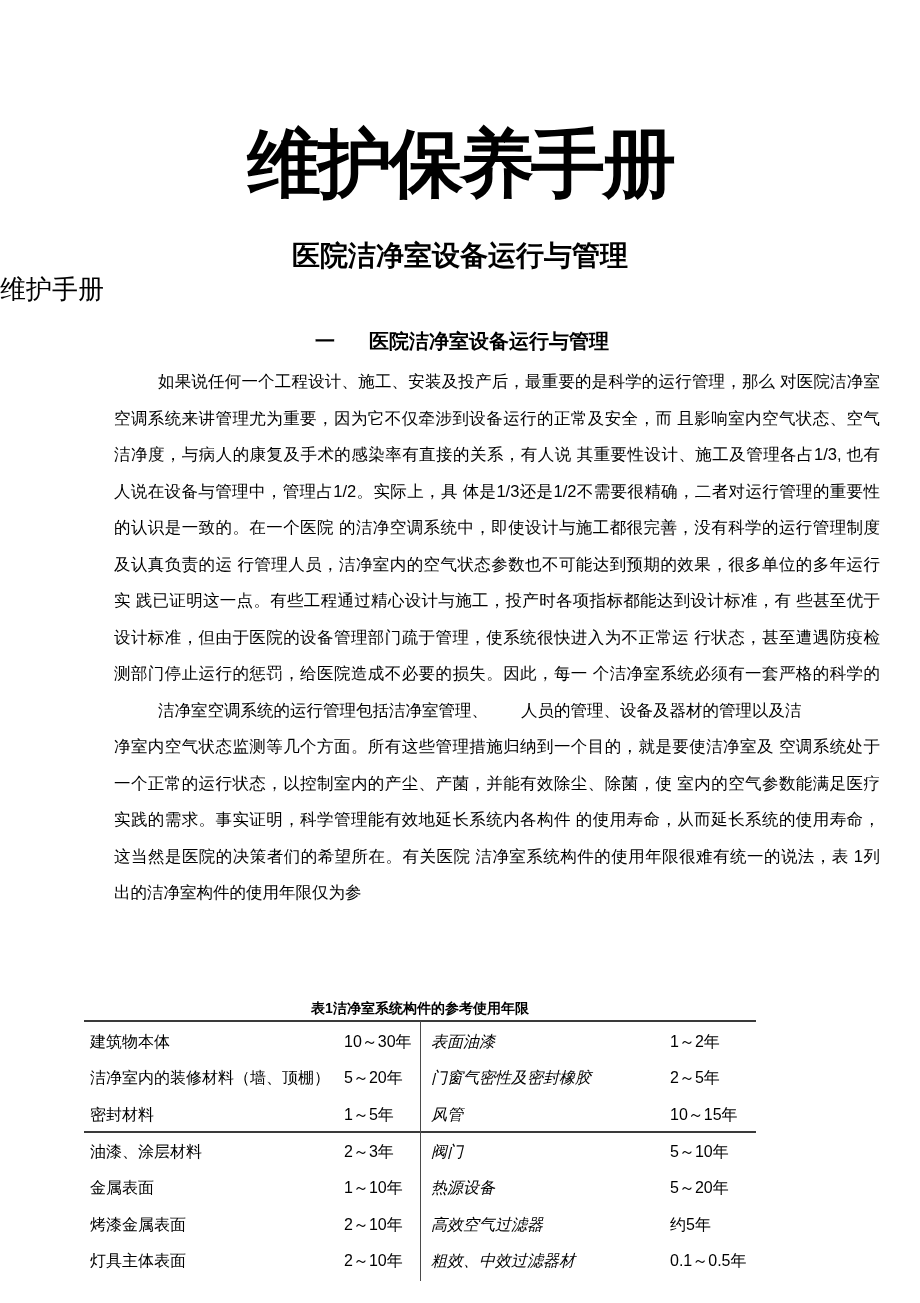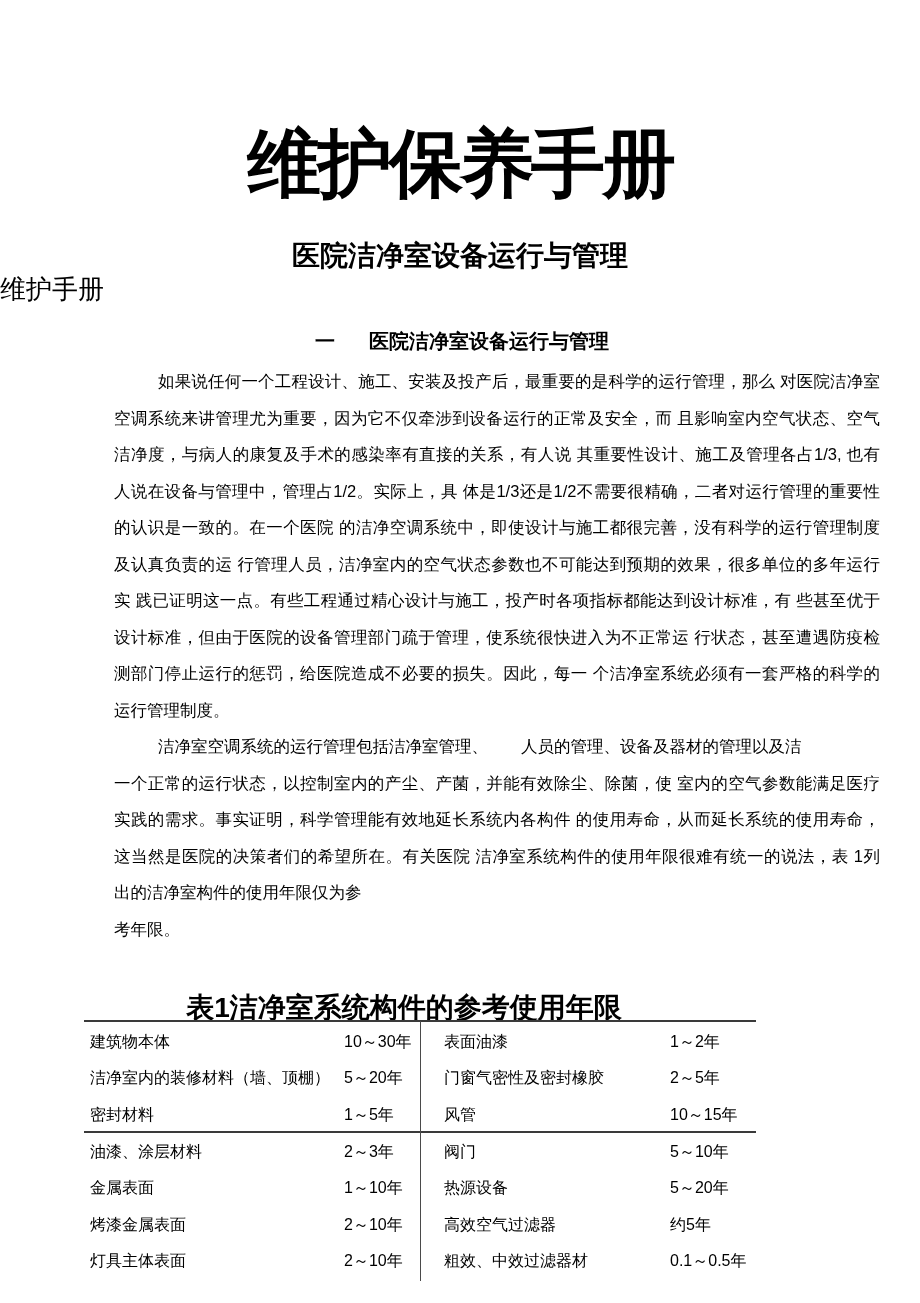--- a/index.html
+++ b/index.html
@@ -45,42 +45,42 @@
   }
   .ln {
     height: 36.5px; line-height: 36.5px;
     font-size: 16.5px;
     overflow: visible;
   }
   .jl { text-align: justify; text-align-last: justify; }
   .indent { text-indent: 44px; }
   .table-title {
     position: absolute;
-    top: 995px; left: 68px; width: 672px;
-    font-size: 28px; line-height: 26px;
+    top: 995px; left: 84px; width: 672px;
+    font-size: 14px; line-height: 26px;
     font-weight: 700; text-align: center; white-space: nowrap;
   }
   .rule-h {
     position: absolute; left: 84px; width: 672px; height: 2px;
     background: #3a3a3a;
   }
   .rule-top { top: 1020px; }
   .rule-mid { top: 1131px; }
   .rule-v {
     position: absolute; left: 420px; top: 1021px;
     width: 1px; height: 260px; background: #4a4a4a;
   }
   .trow {
     position: absolute; left: 0; width: 920px; height: 36px;
     line-height: 36px; font-size: 16px; white-space: nowrap;
   }
   .trow .cell { position: absolute; top: 0; height: 36px; line-height: 36px; }
   .c1 { left: 90px; }
   .c2 { left: 344px; }
-  .c3 { left: 444px; }
+  .c3 { left: 431px; font-style: italic; }
   .c4 { left: 670px; }
   .r1 { top: 1024px; }
   .r2 { top: 1060px; }
   .r3 { top: 1097px; }
   .r4 { top: 1134px; }
   .r5 { top: 1170px; }
   .r6 { top: 1207px; }
   .r7 { top: 1243px; }
 </style>
 </head>
@@ -99,27 +99,26 @@
   <div class="body-text">
     <div class="ln jl indent">如果说任何一个工程设计、施工、安装及投产后，最重要的是科学的运行管理，那么 对医院洁净室</div>
     <div class="ln jl">空调系统来讲管理尤为重要，因为它不仅牵涉到设备运行的正常及安全，而 且影响室内空气状态、空气</div>
     <div class="ln jl">洁净度，与病人的康复及手术的感染率有直接的关系，有人说 其重要性设计、施工及管理各占1/3, 也有</div>
     <div class="ln jl">人说在设备与管理中，管理占1/2。实际上，具 体是1/3还是1/2不需要很精确，二者对运行管理的重要性</div>
     <div class="ln jl">的认识是一致的。在一个医院 的洁净空调系统中，即使设计与施工都很完善，没有科学的运行管理制度</div>
     <div class="ln jl">及认真负责的运 行管理人员，洁净室内的空气状态参数也不可能达到预期的效果，很多单位的多年运行</div>
     <div class="ln jl">实 践已证明这一点。有些工程通过精心设计与施工，投产时各项指标都能达到设计标准，有 些甚至优于</div>
     <div class="ln jl">设计标准，但由于医院的设备管理部门疏于管理，使系统很快进入为不正常运 行状态，甚至遭遇防疫检</div>
     <div class="ln jl">测部门停止运行的惩罚，给医院造成不必要的损失。因此，每一 个洁净室系统必须有一套严格的科学的</div>
-    <div class="ln">运行管理制度。</div>
     <div class="ln indent">洁净室空调系统的运行管理包括洁净室管理、　　人员的管理、设备及器材的管理以及洁</div>
+    <div class="ln jl">净室内空气状态监测等几个方面。所有这些管理措施归纳到一个目的，就是要使洁净室及 空调系统处于</div>
     <div class="ln jl">一个正常的运行状态，以控制室内的产尘、产菌，并能有效除尘、除菌，使 室内的空气参数能满足医疗</div>
     <div class="ln jl">实践的需求。事实证明，科学管理能有效地延长系统内各构件 的使用寿命，从而延长系统的使用寿命，</div>
     <div class="ln jl">这当然是医院的决策者们的希望所在。有关医院 洁净室系统构件的使用年限很难有统一的说法，表 1列</div>
     <div class="ln">出的洁净室构件的使用年限仅为参</div>
-    <div class="ln">考年限。</div>
   </div>
 
   <div class="table-title">表1洁净室系统构件的参考使用年限</div>
 
   <div class="rule-h rule-top"></div>
   <div class="rule-h rule-mid"></div>
   <div class="rule-v"></div>
 
   <div class="trow r1">
     <span class="cell c1">建筑物本体</span>

